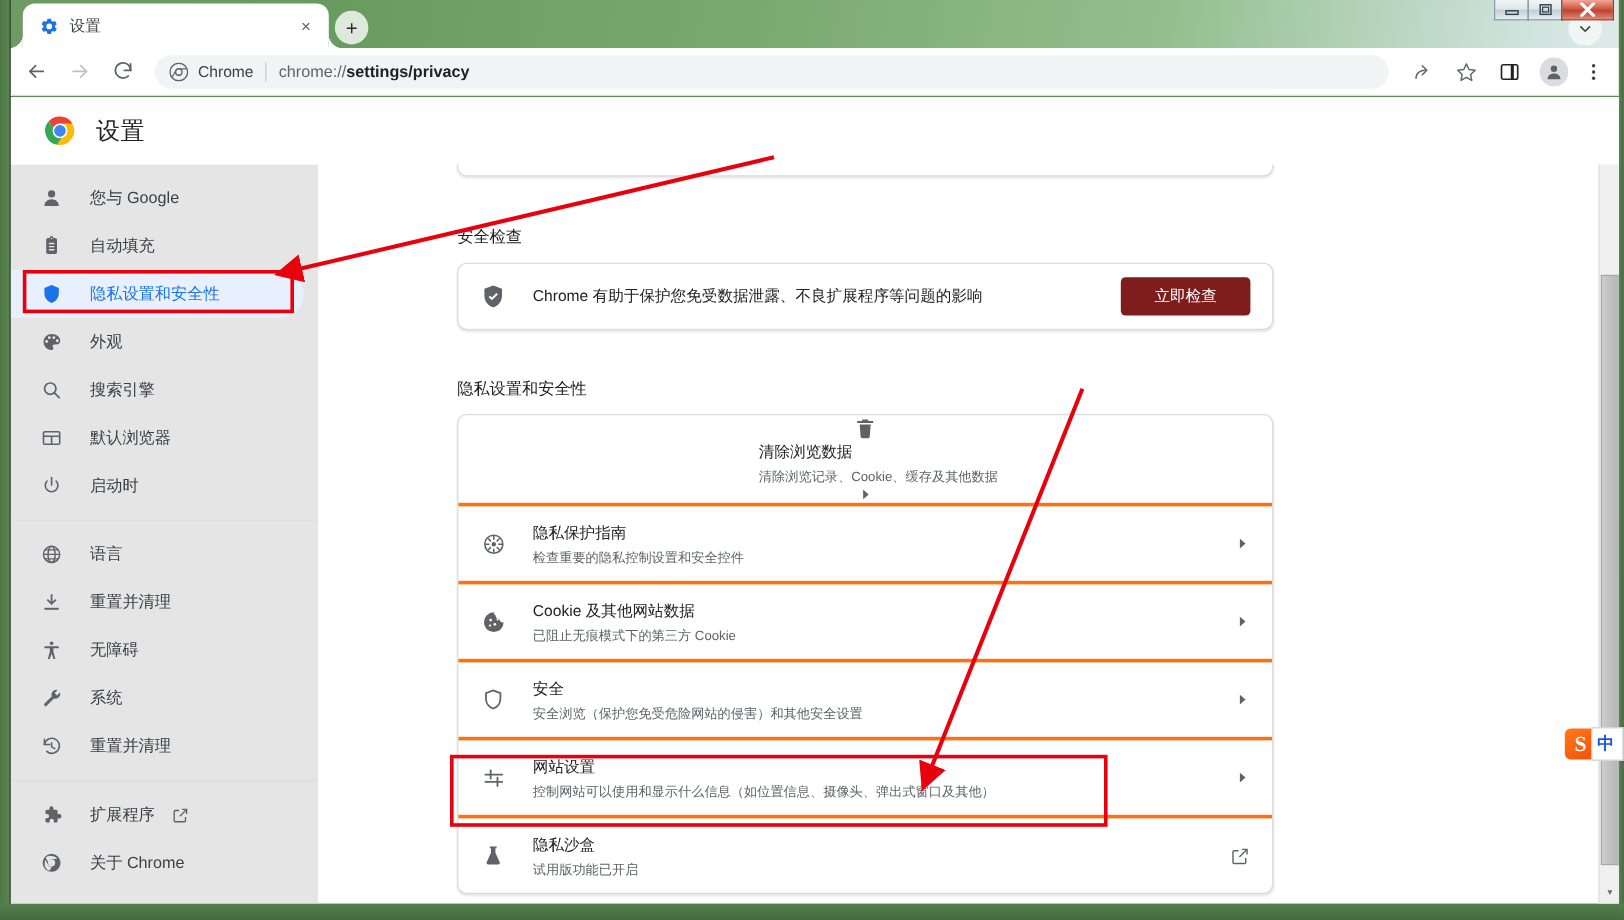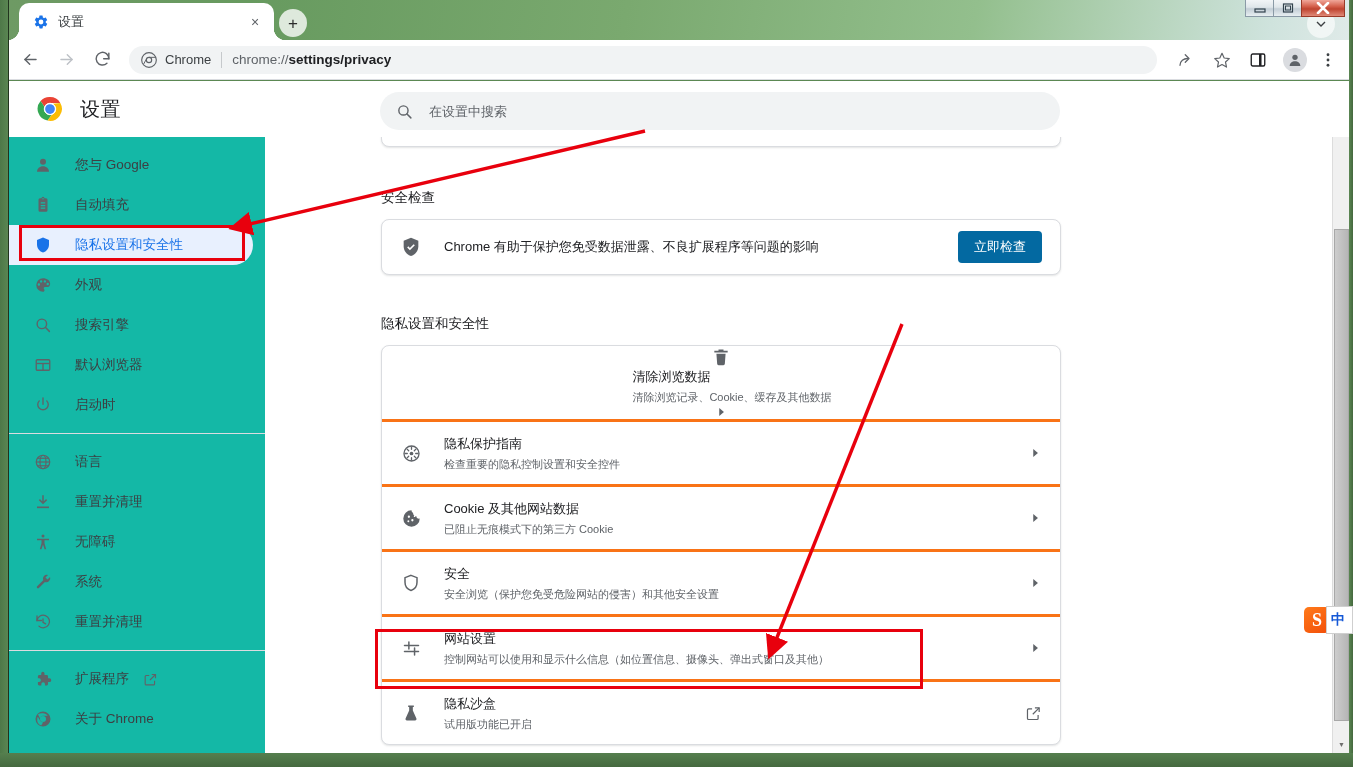--- a/index.html
+++ b/index.html
@@ -160,21 +160,21 @@
   #search-icon { color: #5f6368; margin-right: 16px; flex: none; display:flex; }
   #search-input {
     border: 0; background: transparent; outline: none;
     font-family: inherit; font-size: 13px; color: #202124; width: 100%;
   }
   #search-input::placeholder { color: #5f6368; }
 
   
   #sidebar {
     position: absolute; left: 0; top: 56px; width: 256px; bottom: 0;
-    background: #14b8a6; padding-top: 8px; overflow: hidden;
+    background: #e5e5e5; padding-top: 8px; overflow: hidden;
   }
   .nav-item {
     display: flex; align-items: center; height: 40px;
     padding-left: 24px; color: #3c4043; font-size: 13.5px;
     border-radius: 0 20px 20px 0; margin-right: 12px;
     white-space: nowrap;
   }
   .nav-item .nav-ico {
     width: 20px; height: 20px; flex: none; margin-right: 22px;
     display: flex; align-items: center; justify-content: center; color: #5f6368;
@@ -197,23 +197,23 @@
     margin-left: 116px; width: 680px;
     background: #fff; border: 1px solid #dadce0; border-radius: 8px;
     box-shadow: 0 1px 2px rgba(60,64,67,.14);
   }
   #card-top { height: 70px; margin-bottom: 42px; position: relative; overflow:hidden;}
 
   #safety-card { height: 56px; display: flex; align-items: center; padding: 0 18px; }
   #safety-shield { width: 22px; height: 22px; flex: none; color: #5f6368; }
   #safety-text { font-size: 13px; color: #202124; margin-left: 22px; flex: 1; }
   #safety-btn {
-    flex: none; background: #0369a1; color: #fff;
+    flex: none; background: #7f1d1d; color: #fff;
     font-size: 13px; font-family: inherit;
-    border: 0; border-radius: 4px; height: 32px; padding: 0 16px;
+    border: 0; border-radius: 4px; height: 32px; padding: 0 28px;
     cursor: pointer;
   }
 
   .row {
     display: flex; align-items: center; min-height: 65px;
     padding: 0 18px; border-top: 3px solid #f97316; position: relative;
   }
   .row:first-child { border-top: none; flex-direction: column; }
   .row-ico {
     width: 22px; height: 22px; flex: none; color: #5f6368;
@@ -395,29 +395,20 @@
           <circle cx="24" cy="24" r="22" fill="#fff"></circle>
           <path d="M24 2a22 22 0 0119.05 11H24a11 11 0 00-10.2 6.9L6.6 9.2A22 22 0 0124 2z" fill="#ea4335"></path>
           <path d="M6.6 9.2l7.2 10.7A11 11 0 0024 35c1.2 0 2.3-.2 3.4-.55L19.5 45.4A22 22 0 016.6 9.2z" fill="#34a853"></path>
           <path d="M43.05 13A22 22 0 0119.5 45.4l7.9-10.95A11 11 0 0035 24c0-4.3-2.5-8-6.1-9.8z" fill="#fbbc05"></path>
           <circle cx="24" cy="24" r="9" fill="#4285f4"></circle>
           <circle cx="24" cy="24" r="10.6" fill="none" stroke="#fff" stroke-width="1.6"></circle>
         </svg>
       </span>
       <span id="settings-title">设置</span>
 
-      <div id="search-wrap">
-        <span id="search-icon">
-          <svg viewBox="0 0 24 24" width="17" height="17" fill="none" stroke="currentColor" stroke-width="2" stroke-linecap="round">
-            <circle cx="10.5" cy="10.5" r="6.5"></circle>
-              <line x1="15.5" y1="15.5" x2="21" y2="21"></line>
-          </svg>
-        </span>
-        <input id="search-input" autocomplete="off" placeholder="在设置中搜索" style="">
-      </div>
     </div>
 
     <div id="sidebar">
 
       <div class="nav-item">
         <span class="nav-ico">
           <svg viewBox="0 0 24 24" width="18" height="18" fill="currentColor">
               <circle cx="12" cy="7.5" r="4"></circle>
               <path d="M4 21c0-4.4 3.6-7.5 8-7.5s8 3.1 8 7.5z"></path>
             </svg>

